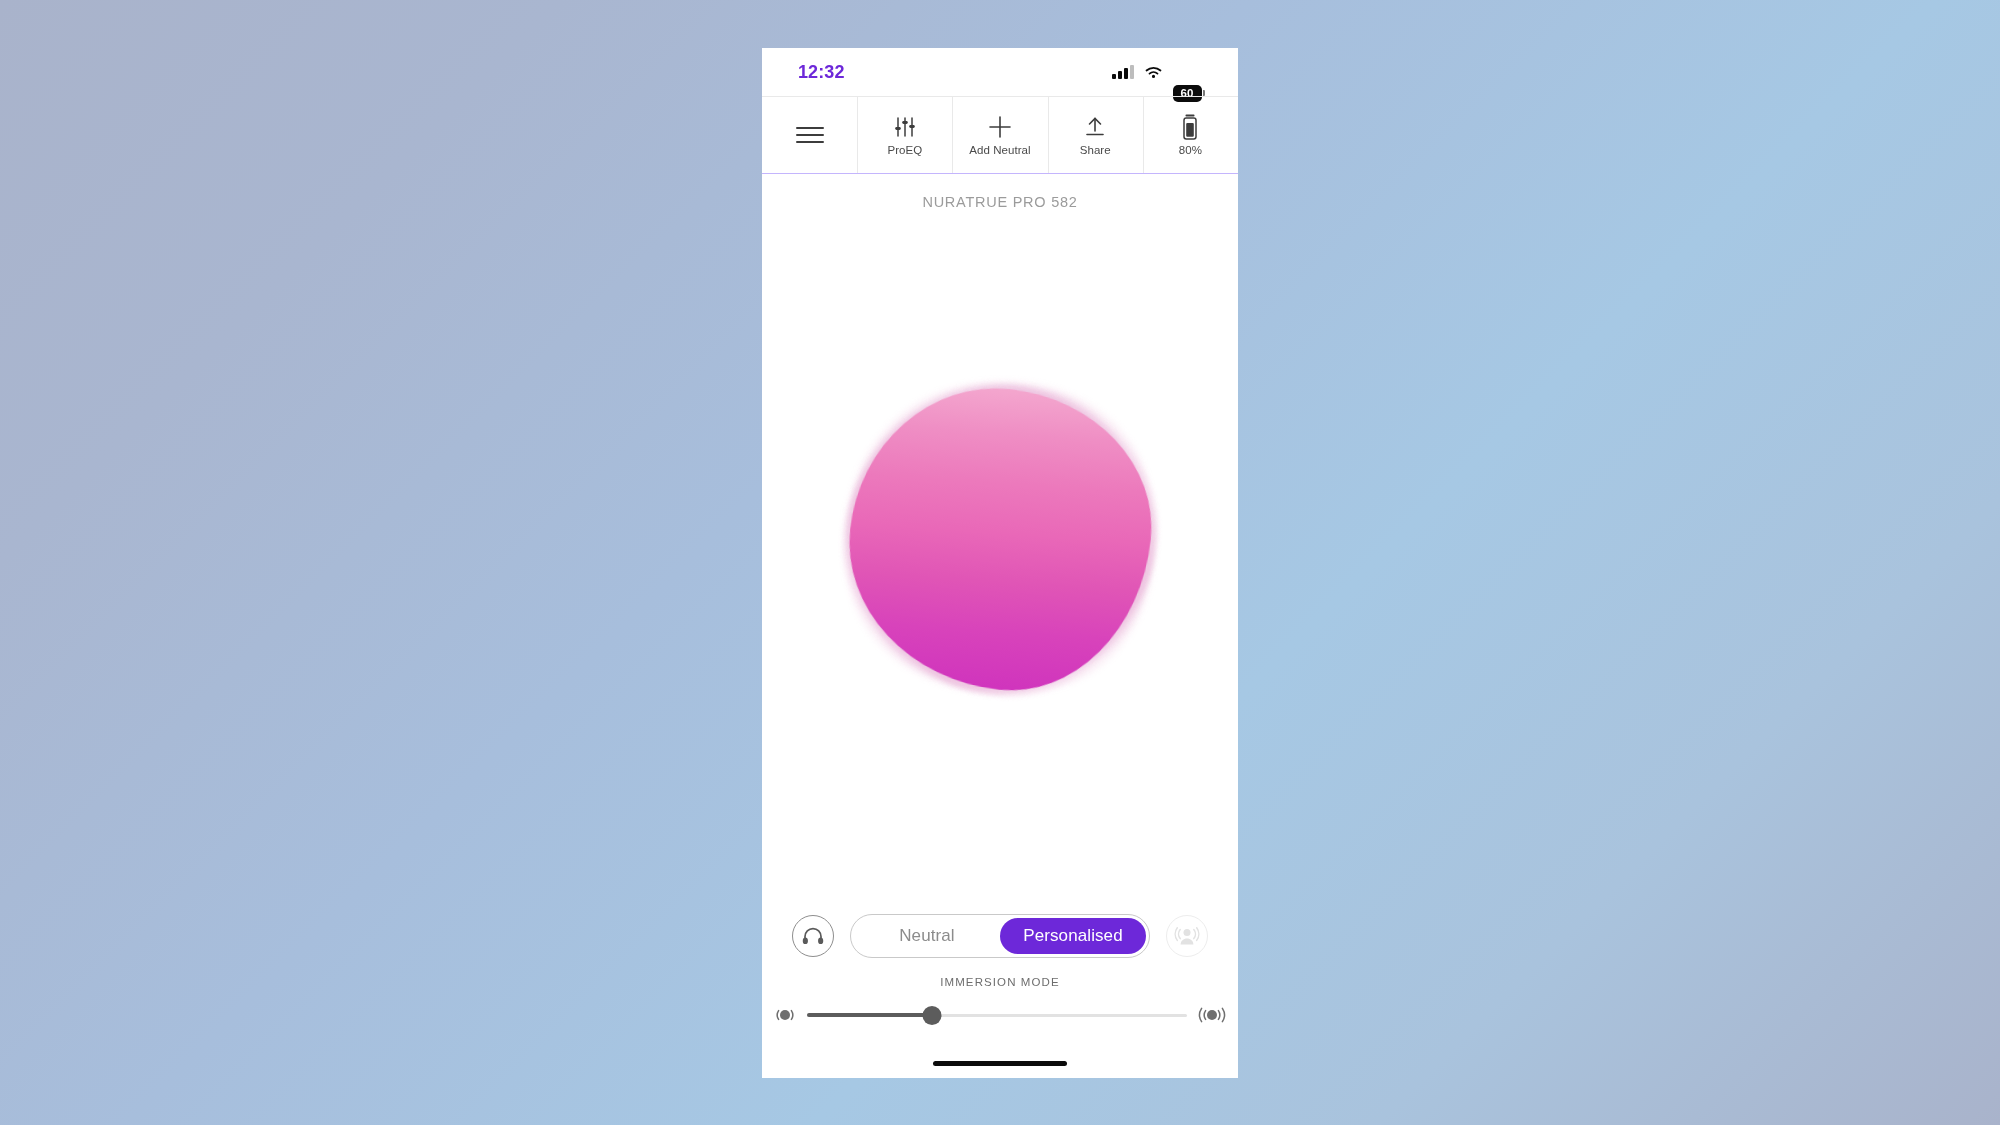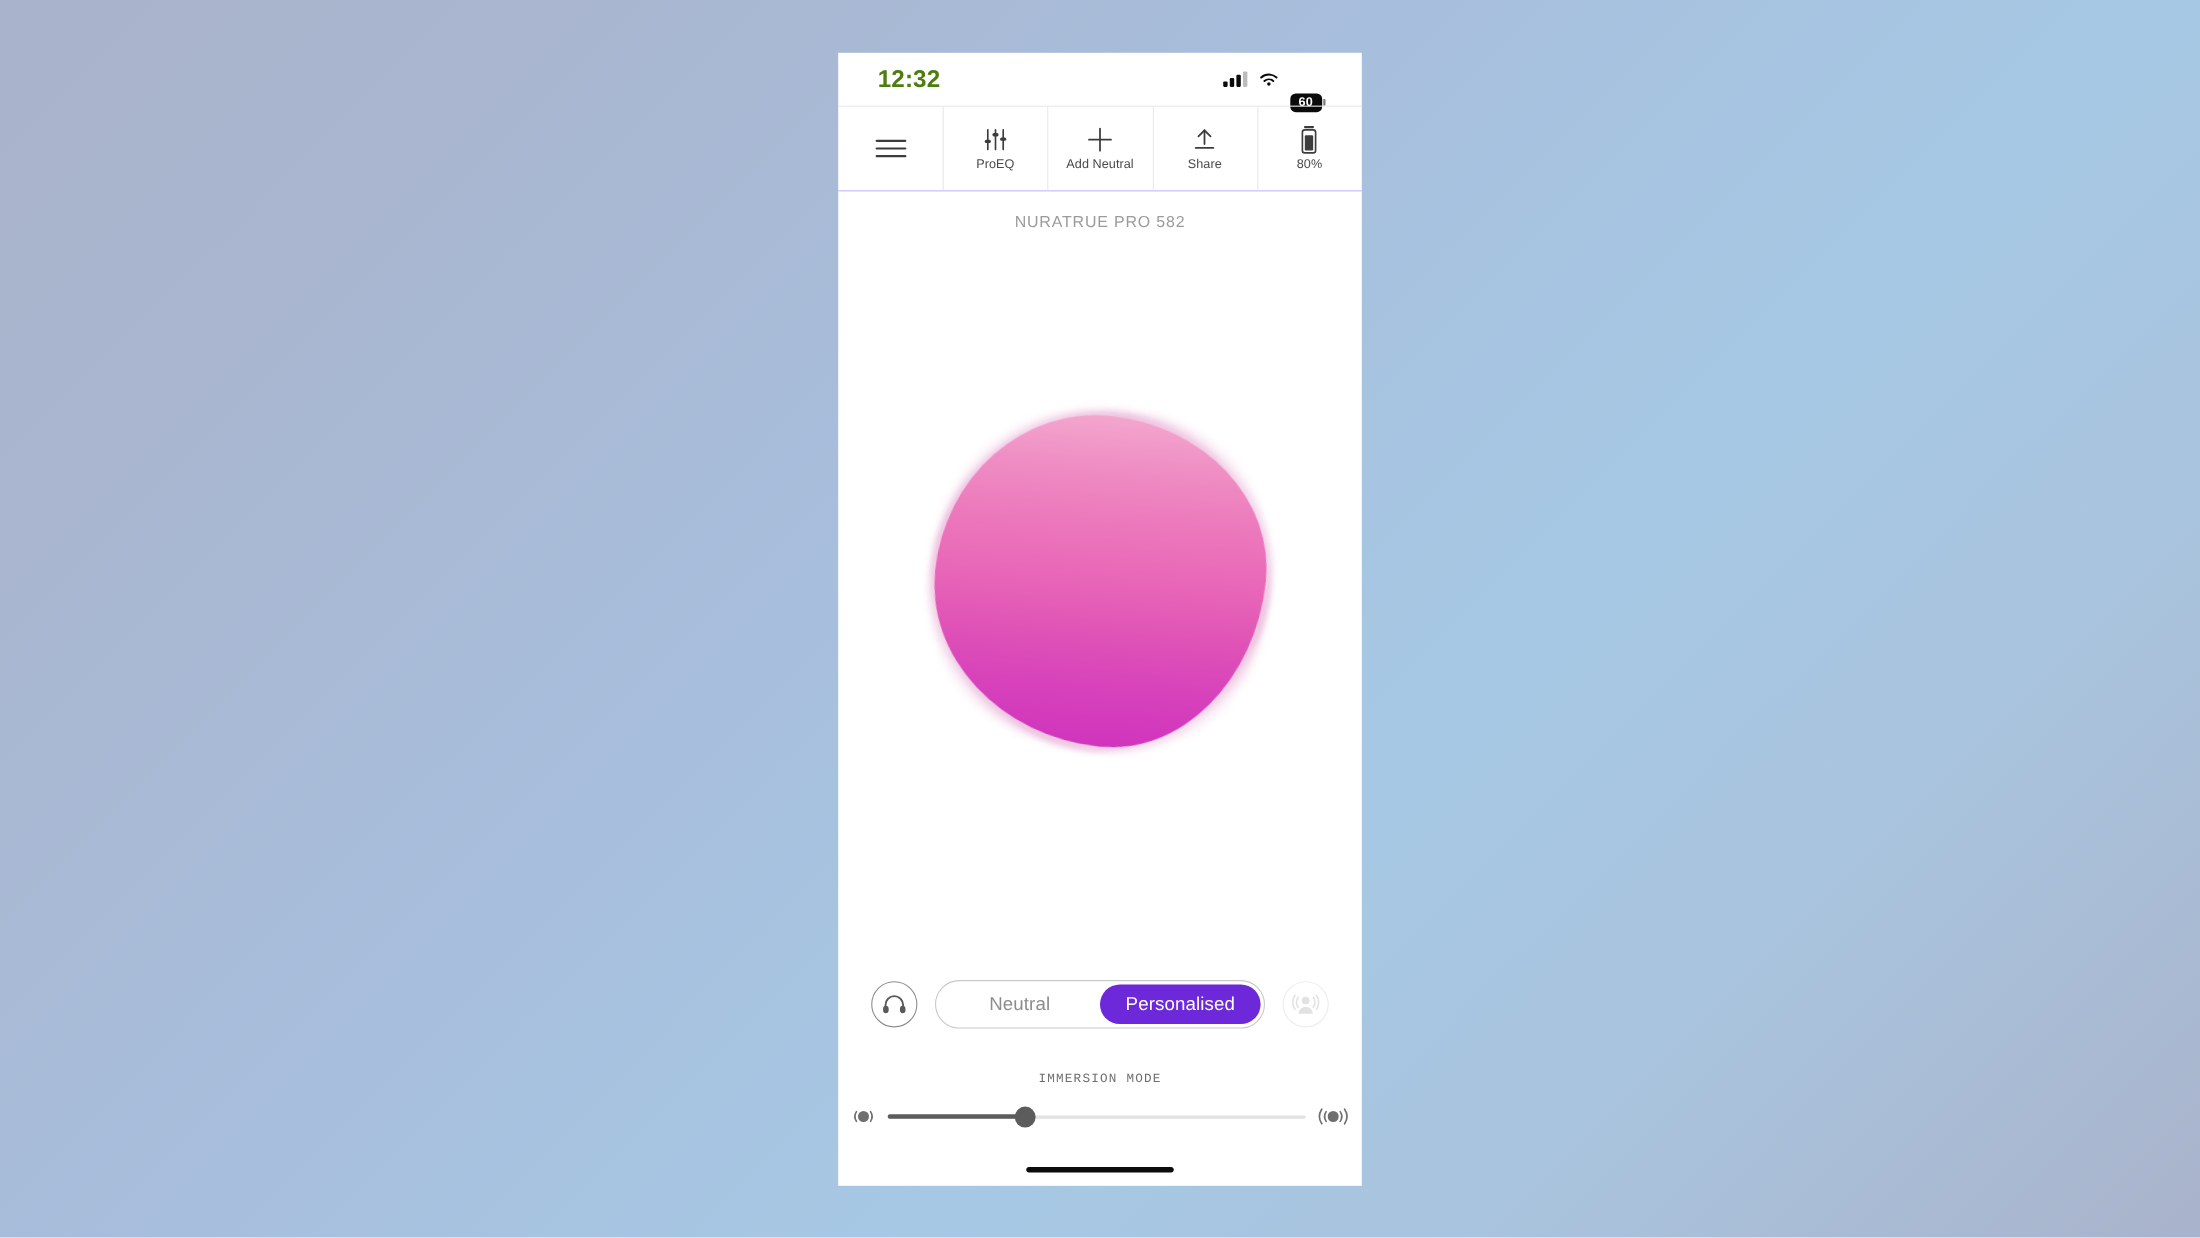--- a/index.html
+++ b/index.html
@@ -28,21 +28,21 @@
     display:flex; flex-direction:column;
   }
 
   
   .statusbar {
     height:48px; flex:0 0 48px;
     display:flex; align-items:center; justify-content:space-between;
     padding:0 33px 0 36px;
   }
   .status-time {
-    font-size:22px; font-weight:600; color:#4d7c0f;
+    font-size:18px; font-weight:600; color:#6d28d9;
     letter-spacing:0.1px;
   }
   .status-right { display:flex; align-items:center; gap:9px; }
   .sig { display:flex; align-items:flex-end; gap:2.5px; height:14px; }
   .sig i { display:block; width:3.5px; background:#0b0b0b; border-radius:1px; }
   .sig i:nth-child(1){ height:5px; }
   .sig i:nth-child(2){ height:8px; }
   .sig i:nth-child(3){ height:11px; }
   .sig i:nth-child(4){ height:14px; background:#bdbdbd; }
   .wifi-ic { width:21px; height:15px; }
@@ -132,21 +132,21 @@
       #d843bb 80%,
       #cf33bd 100%);
     transform:rotate(6deg);
     filter:blur(0.6px);
   }
 
   
   .mode-row {
     flex:0 0 auto;
     display:flex; align-items:center; justify-content:center;
-    gap:16px; padding:0 22px; margin-bottom:40px;
+    gap:16px; padding:0 22px; margin-bottom:18px;
   }
   .circ-btn {
     width:42px; height:42px; border-radius:50%;
     border:1.4px solid #8e8e8e;
     display:flex; align-items:center; justify-content:center;
     flex:0 0 auto; cursor:pointer; background:#fff;
   }
   .circ-btn.disabled { border-color:#ededed; cursor:default; }
   .seg {
     flex:1 1 auto; max-width:300px;
@@ -157,21 +157,21 @@
   }
   .seg-opt {
     flex:1 1 0; height:100%;
     display:flex; align-items:center; justify-content:center;
     border-radius:19px; font-size:17px; color:#8c8c8c;
     cursor:pointer; letter-spacing:0.1px;
   }
   .seg-opt.active { background:#d65ba8; color:#ffffff; }
 
   
-  .slider-block { flex:0 0 auto; padding:0 12px; margin-bottom:22px;font-family:Liberation Mono, monospace; }
+  .slider-block { flex:0 0 auto; padding:0 12px; margin-bottom:22px; }
   .slider-title {
     text-align:center; font-size:11.5px; color:#6d6d6d;
     letter-spacing:1.1px; margin-bottom:16px;
   }
   .slider-row { display:flex; align-items:center; gap:11px; }
   .imm-ic { flex:0 0 auto; display:flex; align-items:center; justify-content:center; }
   .track-wrap {
     flex:1 1 auto; position:relative; height:22px;
     display:flex; align-items:center; cursor:pointer;
   }

